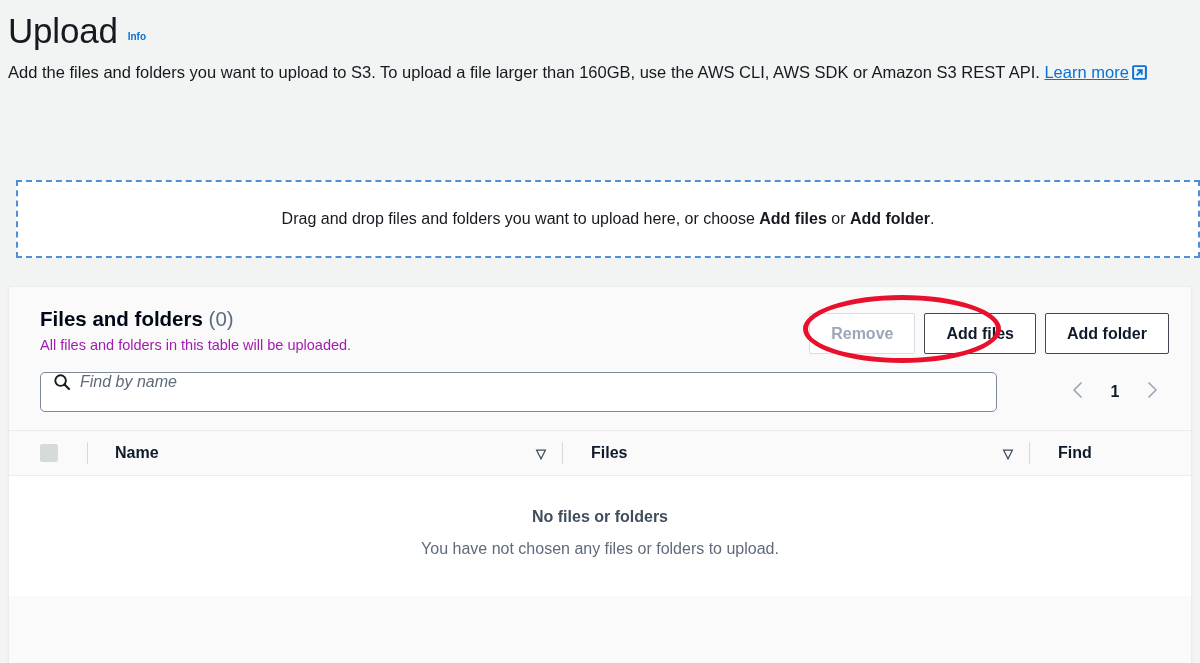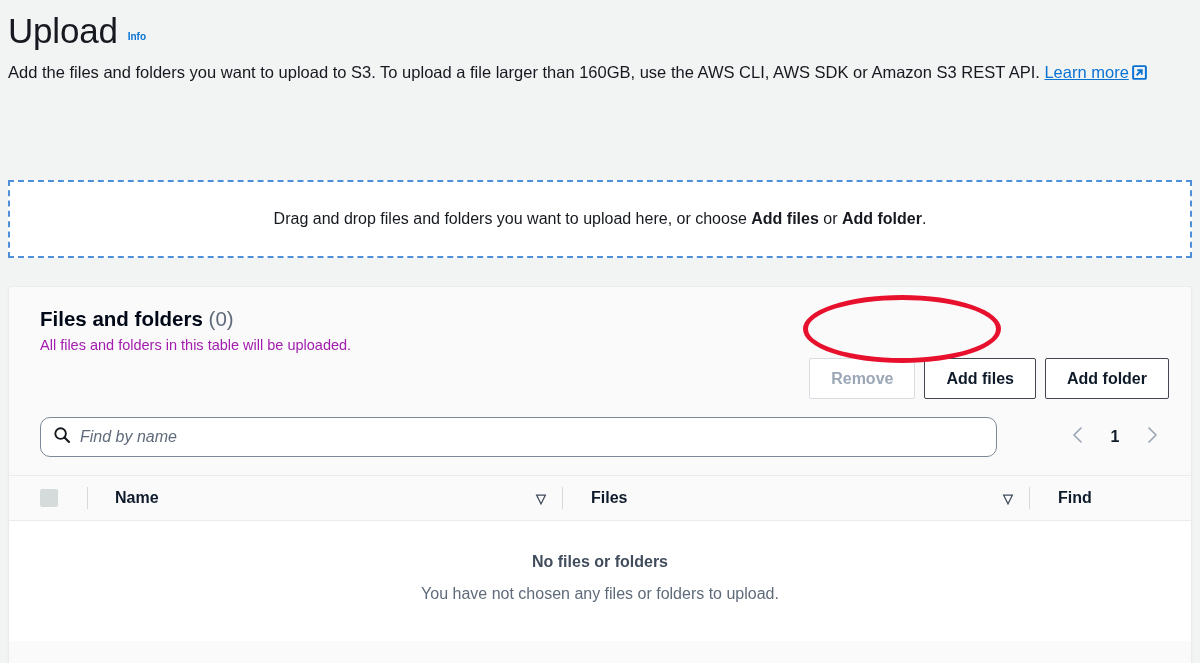--- a/index.html
+++ b/index.html
@@ -33,21 +33,21 @@
   .learn-more {
     color: #0972d3; text-decoration: underline;
     cursor: pointer; white-space: nowrap;
   }
   .ext-icon {
     display: inline-block; vertical-align: -2px; margin-left: 3px;
   }
 
   
   .dropzone {
-    position: absolute; left: 8px; top: 180px;
+    position: absolute; left: 16px; top: 180px;
     width: 1184px; height: 78px;
     border: 2px dashed #4d90d9;
     background: #ffffff;
     display: flex; align-items: center; justify-content: center;
   }
   .dropzone-text { font-size: 16px; color: #16191f; }
   .dropzone-text b { font-weight: 700; }
 
   
   .card {
@@ -72,37 +72,36 @@
   }
   .btn-group { display: flex; gap: 9px; padding-top: 6px; }
   .btn {
     height: 41px; padding: 0 21px;
     display: flex; align-items: center; justify-content: center;
     font-size: 16px; font-weight: 700;
     border-radius: 2px; cursor: pointer;
     background: #ffffff; color: #0f1b2a;
     border: 1.6px solid #424650;
     white-space: nowrap;
-    margin-top: 45px;
   }
   .btn.disabled {
     color: #9ba7b6; border-color: #d9dde2; cursor: default;
   }
 
   
   .filter-row {
     display: flex; align-items: center; justify-content: space-between;
     padding: 18px 22px 18px 31px;
   }
   .search-box {
     position: relative; width: 957px; height: 40px;
     background: #ffffff;
     border: 1.4px solid #7d8998;
-    border-radius: 10px;
-    display: flex; align-items: center;
+    border-radius: 5px;
+    display: flex; align-items: flex-start;
   }
   .search-icon { margin: 0 9px 0 12px; flex: none; display: block; }
   .search-input {
     border: 0; outline: none; background: transparent;
     font-family: "Liberation Sans", sans-serif;
     font-size: 16px; font-style: italic; color: #5f6b7a;
     width: 100%; padding: 0;
   }
   .search-input::placeholder { color: #5f6b7a; font-style: italic; opacity: 1; }
   .pager { display: flex; align-items: center; gap: 8px; }

